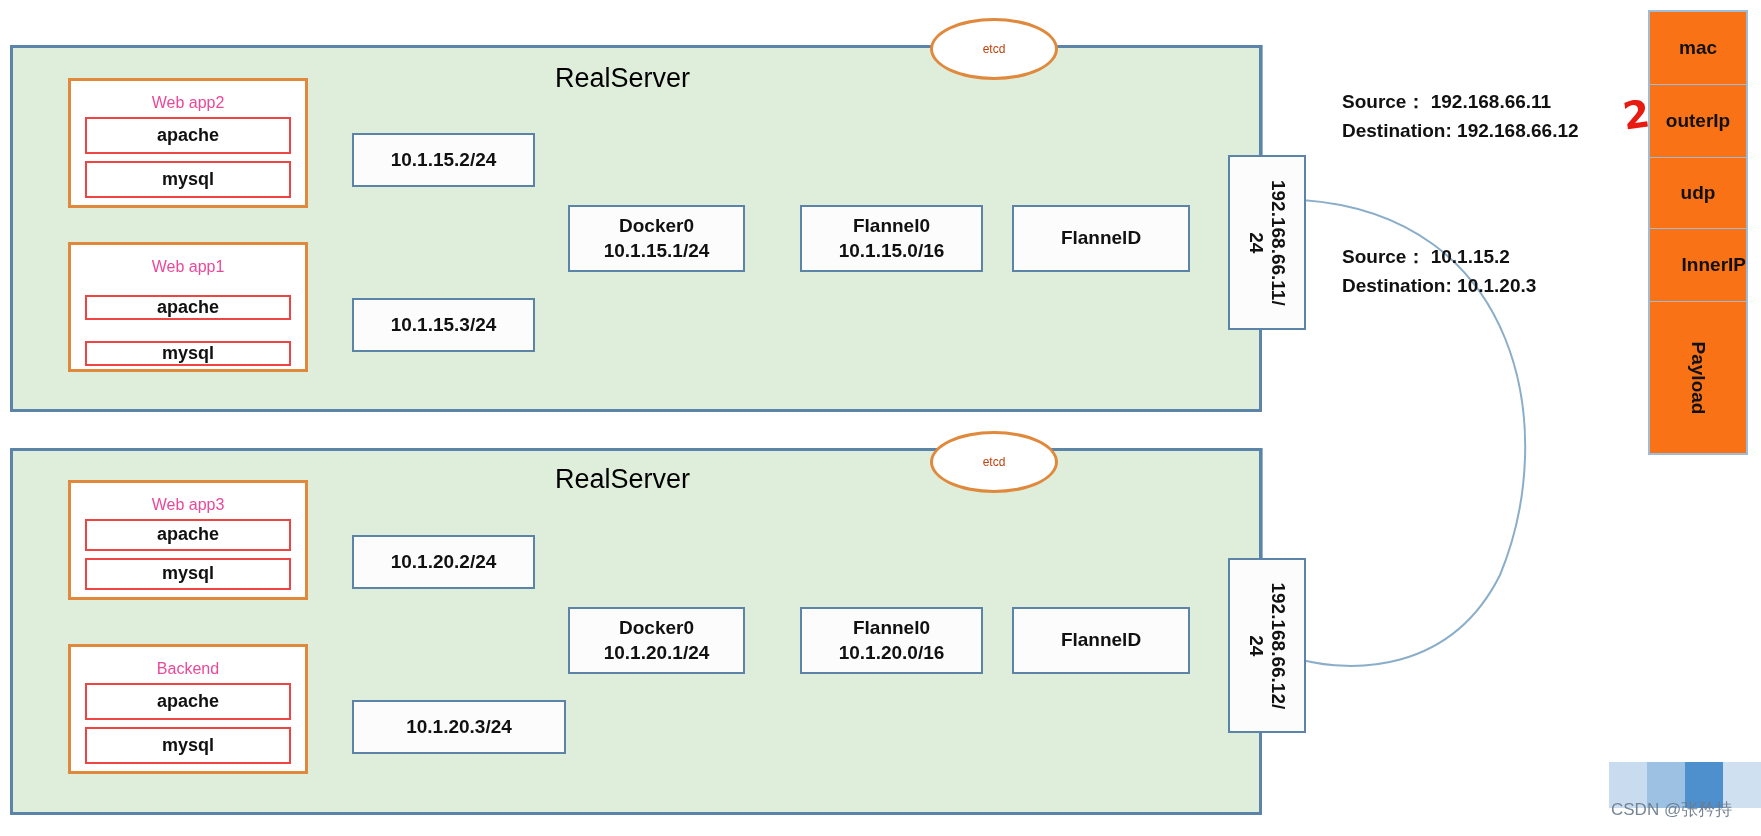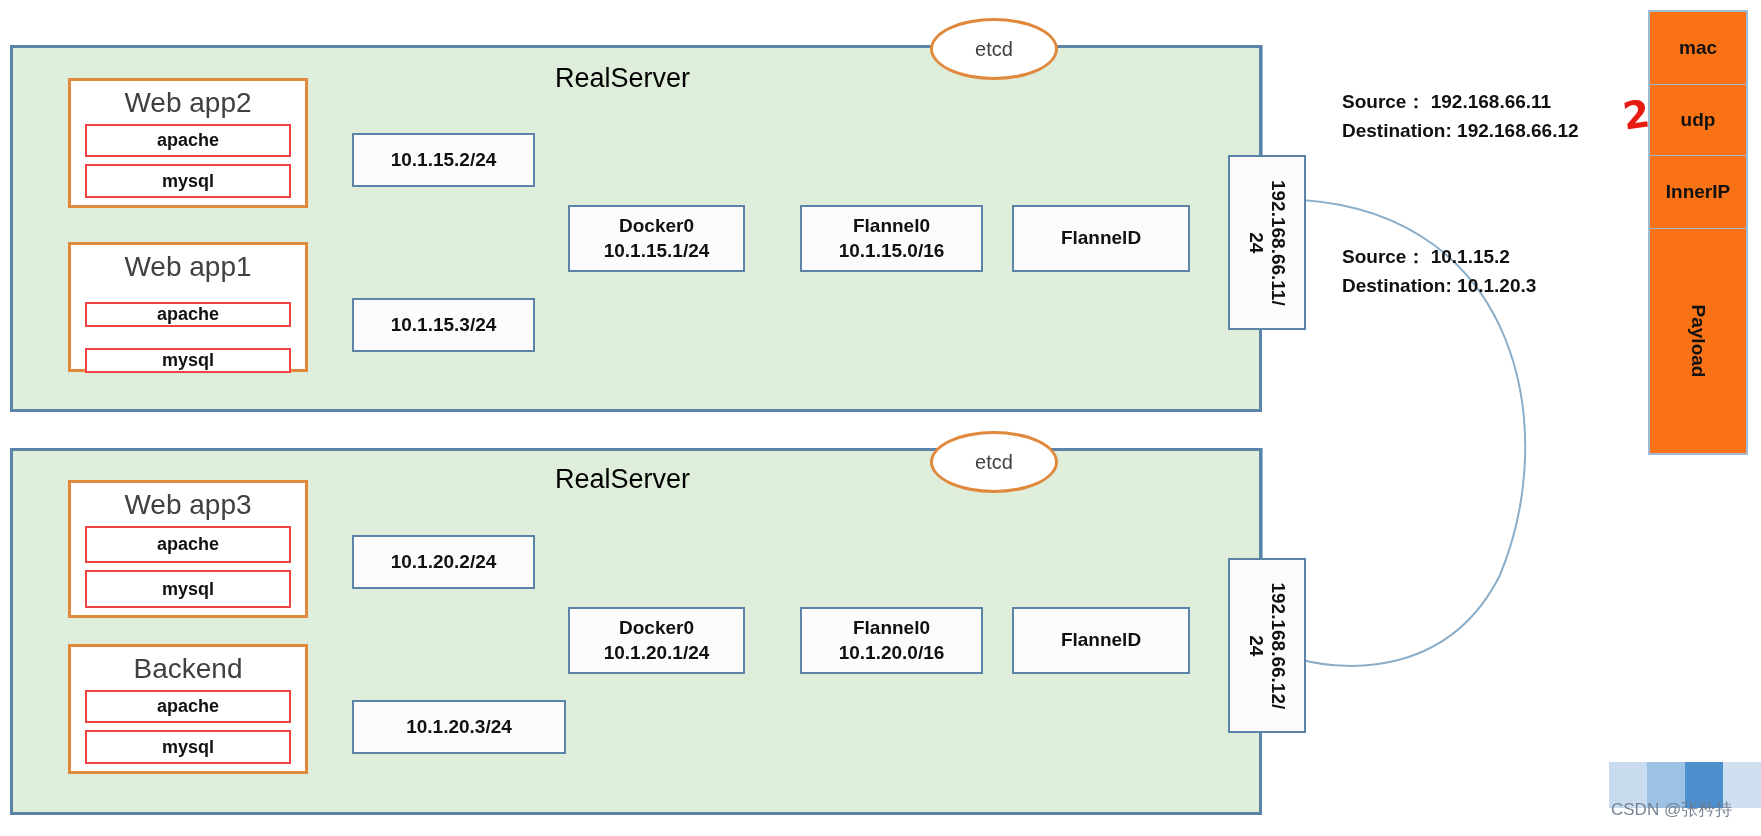--- a/index.html
+++ b/index.html
@@ -34,24 +34,24 @@
 
   
   .app-box {
     background: #ffffff;
     border: 3px solid #e0883b;
     display: flex;
     flex-direction: column;
     align-items: center;
   }
   .app-title {
-    font-size: 28px;
-    color: #404040;
+    font-size: 16px;
+    color: #ec4899;
     font-weight: 400;
-    margin-top: 7px;
+    margin-top: 13px;
     margin-bottom: 5px;
     line-height: 1.1;
   }
   .svc-box {
     background: #ffffff;
     border: 2px solid #ef4444;
     width: 86%;
     height: 38px;
     display: flex;
     align-items: center;
@@ -96,22 +96,22 @@
   }
 
   
   .etcd {
     background: #ffffff;
     border: 3px solid #e0883b;
     border-radius: 50%;
     display: flex;
     align-items: center;
     justify-content: center;
-    font-size: 20px;
-    color: #404040;
+    font-size: 12px;
+    color: #c2410c;
   }
 
   
   .packet-stack {
     border: 2px solid #9dbcd8;
     background: #f97316;
     display: flex;
     flex-direction: column;
   }
   .packet-cell {
@@ -242,21 +242,21 @@
   </div>
 
   <div class="abs etcd" style="left:930px; top:18px; width:128px; height:62px;">
     <span>etcd</span>
   </div>
 
   <div class="abs host-panel" style="left:10px; top:448px; width:1252px; height:367px;"></div>
 
   <div class="abs host-title" style="left:555px; top:464px;">RealServer</div>
 
-  <div class="abs app-box" style="left:68px; top:480px; width:240px; height:138px;">
+  <div class="abs app-box" style="left:68px; top:480px; width:240px; height:120px;">
     <div class="app-title">Web app3</div>
     <div class="svc-box">apache</div>
     <div class="svc-box">mysql</div>
   </div>
 
   <div class="abs app-box" style="left:68px; top:644px; width:240px; height:130px;">
     <div class="app-title">Backend</div>
     <div class="svc-box">apache</div>
     <div class="svc-box">mysql</div>
   </div>
@@ -314,24 +314,27 @@
     <div>
       <span>Destination:</span>
       <span>10.1.20.3</span>
     </div>
   </div>
 
   <div class="abs packet-stack" style="left:1648px; top:10px; width:100px; height:445px;">
     <div class="packet-cell" style="height:72px;">
       <span>mac</span>
     </div>
+    <div class="packet-cell" style="height:72px;">
+      <span>outerIp</span>
+    </div>
     <div class="packet-cell" style="height:70px;">
       <span>udp</span>
     </div>
-    <div class="packet-cell" style="height:72px;">
+    <div class="packet-cell" style="height:72px;justify-content:flex-end;">
       <span>InnerIP</span>
     </div>
     <div class="packet-cell rot" style="flex:1;">
       <span>Payload</span>
     </div>
   </div>
 
   <div class="wm-blocks" style="left:1609px; top:762px;">
     <i style="width:38px;background:#c9dcef;"></i>
     <i style="width:38px;background:#9cc1e2;"></i>

